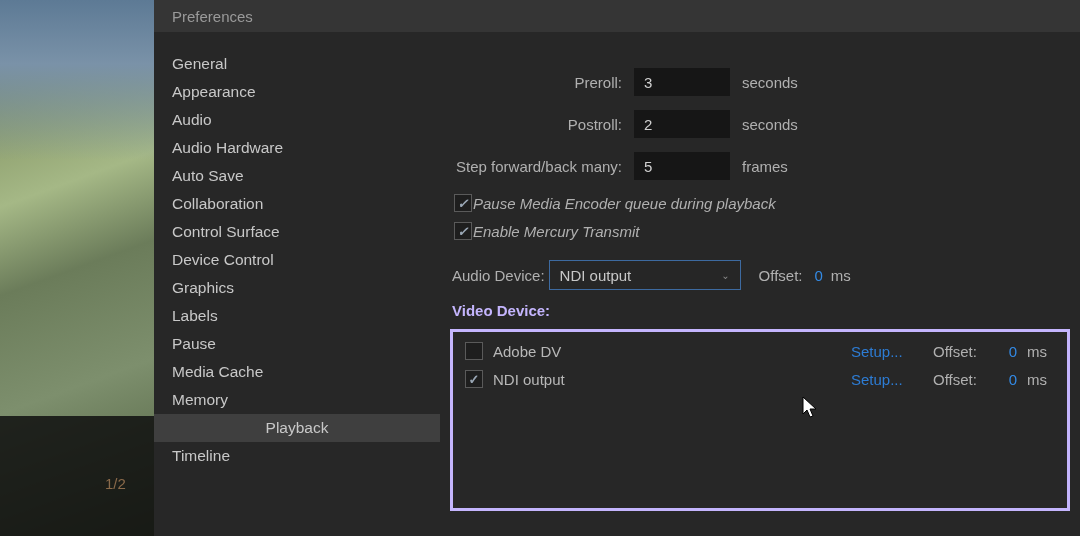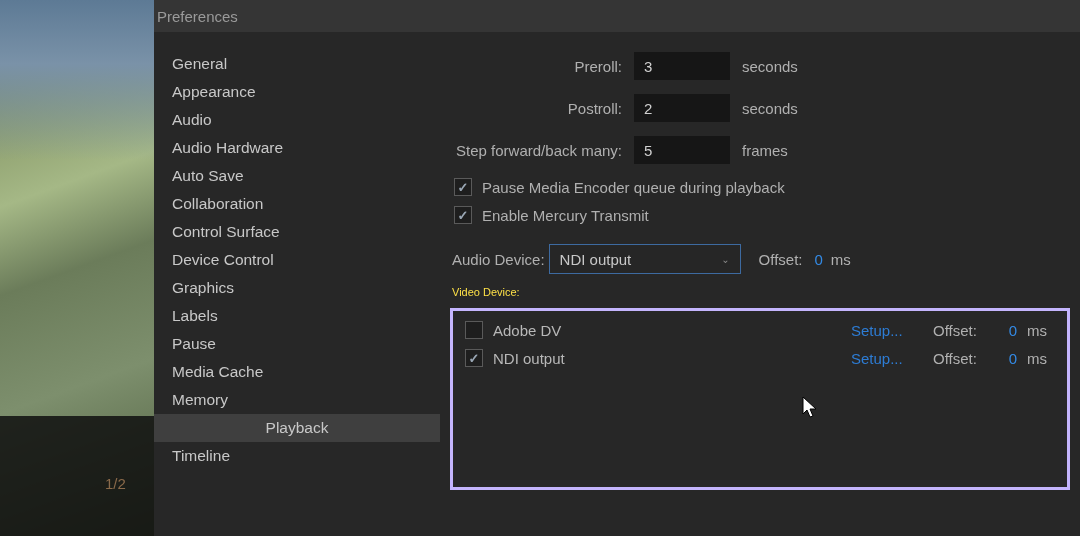--- a/index.html
+++ b/index.html
@@ -44,21 +44,21 @@
       left: 154px; top: 0;
       width: 926px; height: 536px;
       background: #272727;
       z-index: 2;
     }
     .titlebar {
       height: 32px;
       background: #353535;
       display: flex;
       align-items: center;
-      padding-left: 3px;
+      padding-left: 18px;
       color: #9a9a9a;
       font-size: 15px;
     }
     .dialog-body {
       display: flex;
       height: calc(100% - 32px);
     }
     .sidebar {
       width: 286px;
       padding: 18px 0 0 0;
@@ -68,21 +68,21 @@
       color: #c8c8c8;
       cursor: pointer;
       font-size: 15.5px;
     }
     .sidebar-item.selected {
       background: #3f3f3f;
       text-align: center;
     }
     .content {
       flex: 1;
-      padding: 20px 10px 10px 10px;
+      padding: 36px 10px 10px 10px;
       position: relative;
     }
     .field-row {
       display: flex;
       align-items: center;
       margin-bottom: 14px;
       gap: 12px;
     }
     .field-label {
       width: 172px;
@@ -100,22 +100,23 @@
       font-size: 15px;
     }
     .field-unit {
       color: #b0b0b0;
       font-size: 15px;
     }
     .check-row {
       display: flex;
       align-items: center;
       margin-bottom: 10px;
-      gap: 10px;
+      gap: 1px;
       padding-left: 4px;
+      font-style: italic;
     }
     .checkbox {
       width: 18px; height: 18px;
       border: 1px solid #5a5a5a;
       background: #1e1e1e;
       display: flex;
       align-items: center;
       justify-content: center;
       cursor: pointer;
       flex-shrink: 0;
@@ -145,23 +146,24 @@
       padding: 0 10px;
       color: #c8c8c8;
       font-size: 15px;
       cursor: pointer;
     }
     .dropdown-arrow { color: #8a8a8a; font-size: 10px; }
     .offset-lbl { color: #b0b0b0; font-size: 15px; margin-left: 14px; }
     .offset-val { color: #338ae5; font-size: 15px; margin-left: 8px; }
     .offset-unit { color: #b0b0b0; font-size: 15px; margin-left: 4px; }
     .section-label {
-      color: #fde047;
-      font-size: 11px;
+      color: #c4b5fd;
+      font-size: 15px;
       margin: 10px 0 10px 2px;
+      font-weight: bold;
     }
     .device-list {
       border: 3px solid #c4b5fd;
       padding: 10px 12px 110px 12px;
       margin-top: 6px;
     }
     .device-row {
       display: flex;
       align-items: center;
       gap: 10px;

